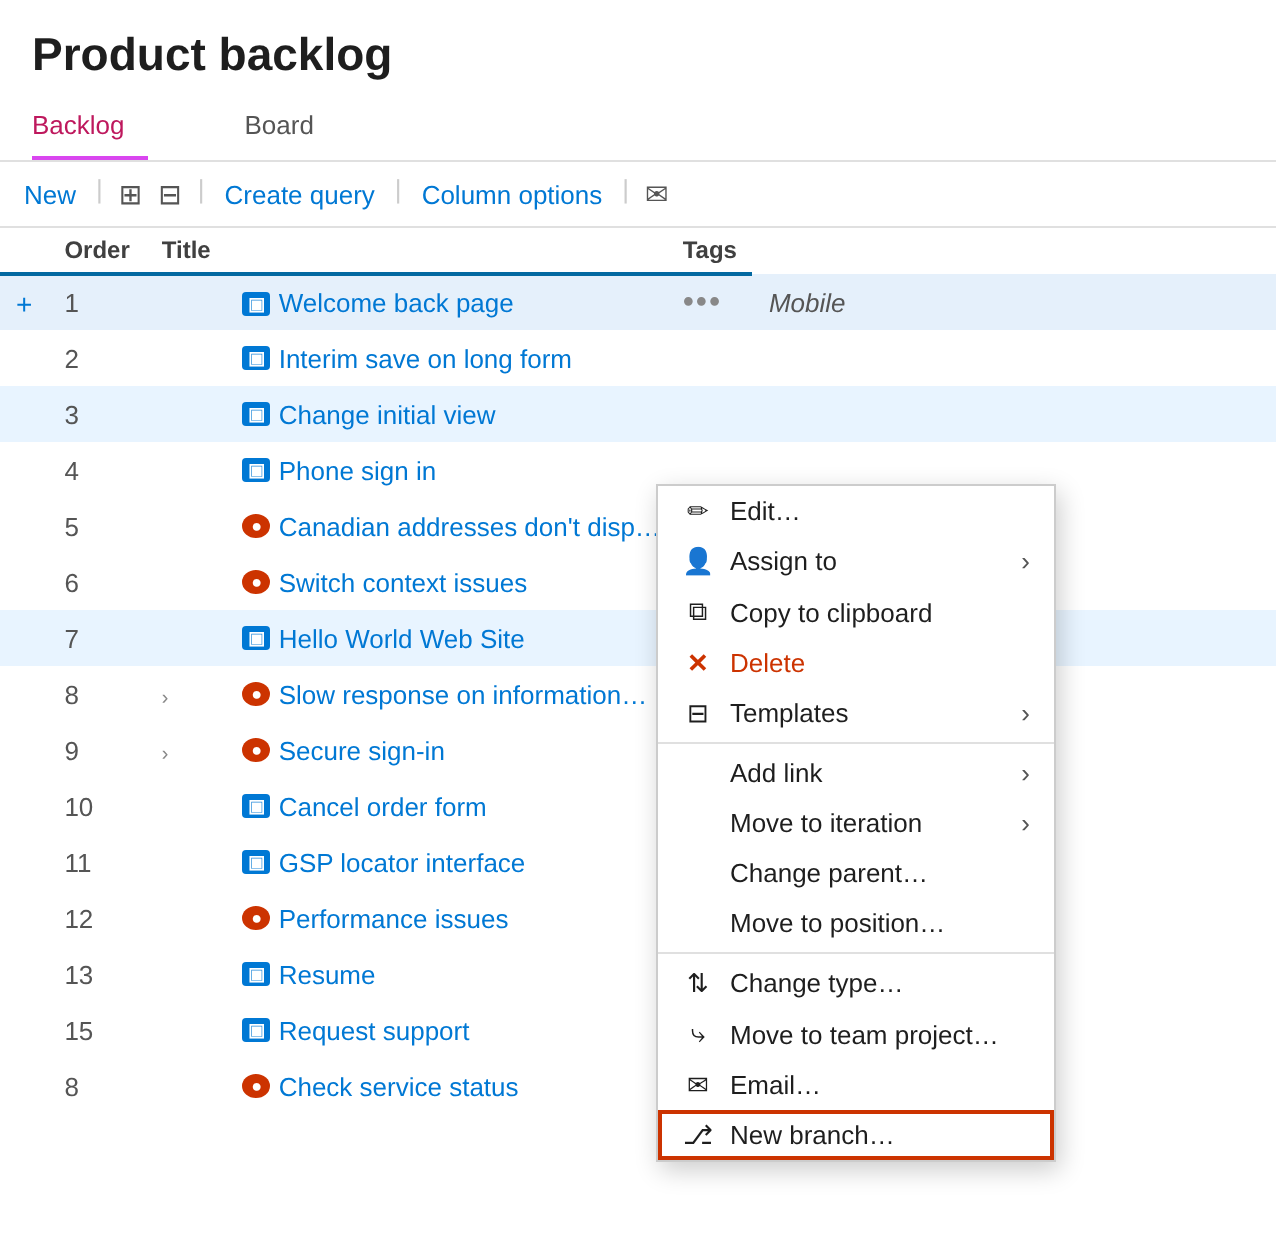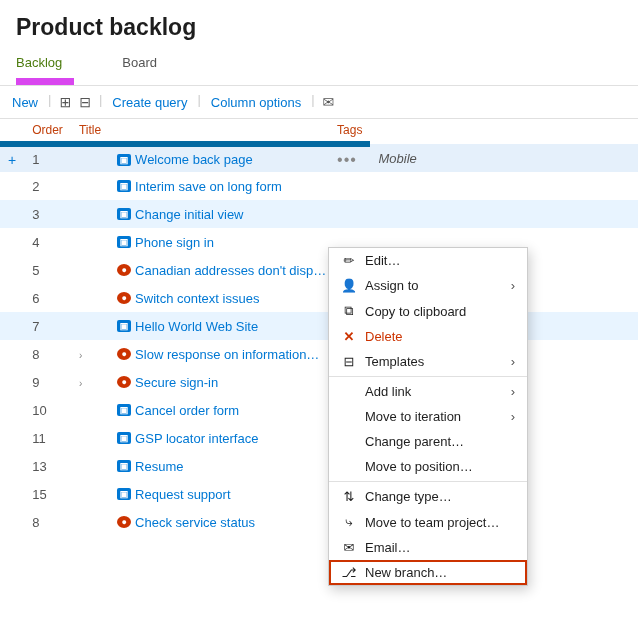--- a/index.html
+++ b/index.html
@@ -2,31 +2,31 @@
 <html><head>
   <meta charset="utf-8">
   <style>
     * { box-sizing: border-box; margin: 0; padding: 0; }
     body { font-family: 'Segoe UI', sans-serif; font-size: 13px; color: #333; background: #fff; width: 638px; min-height: 627px; overflow: hidden; }
 
     .page-title { font-size: 23px; font-weight: 600; color: #1e1e1e; padding: 14px 16px 8px 16px; }
 
     .tab-bar { display: flex; border-bottom: 1px solid #e0e0e0; padding: 0 16px; }
     .tab { padding: 6px 12px 8px 0; font-size: 13px; cursor: pointer; color: #0078d4; margin-right: 4px; border-bottom: 2px solid transparent; }
-    .tab.active { color: #4d7c0f; border-bottom: 7px solid #d946ef; }
+    .tab.active { color: #be185d; border-bottom: 2px solid #d946ef; }
     .tab:not(.active) { color: #555; border-bottom: 2px solid transparent; margin-left: 44px; }
 
     .toolbar { display: flex; padding: 6px 8px; border-bottom: 1px solid #e0e0e0; gap: 4px; }
     .toolbar-btn { background: none; border: none; cursor: pointer; color: #0078d4; font-size: 13px; padding: 2px 4px; display: flex; align-items: center; gap: 3px; }
     .toolbar-sep { color: #ccc; margin: 0 2px; }
     .toolbar-icon { font-size: 14px; color: #555; cursor: pointer; padding: 2px; }
 
     .table-container { position: relative; }
     table { width: 100%; border-collapse: collapse; }
-    thead th { font-size: 12px; color: #c2410c; font-weight: 400; padding: 4px 8px; border-bottom: 6px solid #0369a1; text-align: left; background: #fff; }
+    thead th { font-size: 12px; color: #404040; font-weight: 700; padding: 4px 8px; border-bottom: 2px solid #0369a1; text-align: left; background: #fff; }
     tbody tr { height: 28px; }
     tbody tr.selected { background: #e5f0fb; }
     tbody tr.highlight { background: #e8f4ff; }
     td { padding: 2px 8px; font-size: 13px; vertical-align: middle; white-space: nowrap; }
     td.order { color: #555; width: 40px; }
     td.expand-col { width: 20px; color: #888; }
     td.add-col { width: 24px; }
     td.title-col { min-width: 180px; max-width: 220px; overflow: hidden; text-overflow: ellipsis; }
     td.more-col { width: 30px; }
     td.tags-col { color: #555; font-style: italic; }
@@ -207,20 +207,30 @@
           <td class="order">11</td>
           <td class="expand-col"></td>
           <td class="title-col">
             <span class="item-link"><span class="icon-wi wi-story">▣</span>GSP locator interface</span>
           </td>
           <td class="more-col"></td>
           <td class="tags-col"></td>
         </tr>
         <tr>
           <td class="add-col"></td>
+          <td class="order">12</td>
+          <td class="expand-col"></td>
+          <td class="title-col">
+            <span class="item-link"><span class="icon-wi wi-bug">●</span>Performance issues</span>
+          </td>
+          <td class="more-col"></td>
+          <td class="tags-col"></td>
+        </tr>
+        <tr>
+          <td class="add-col"></td>
           <td class="order">13</td>
           <td class="expand-col"></td>
           <td class="title-col">
             <span class="item-link"><span class="icon-wi wi-story">▣</span>Resume</span>
           </td>
           <td class="more-col"></td>
           <td class="tags-col"></td>
         </tr>
         <tr>
           <td class="add-col"></td>

